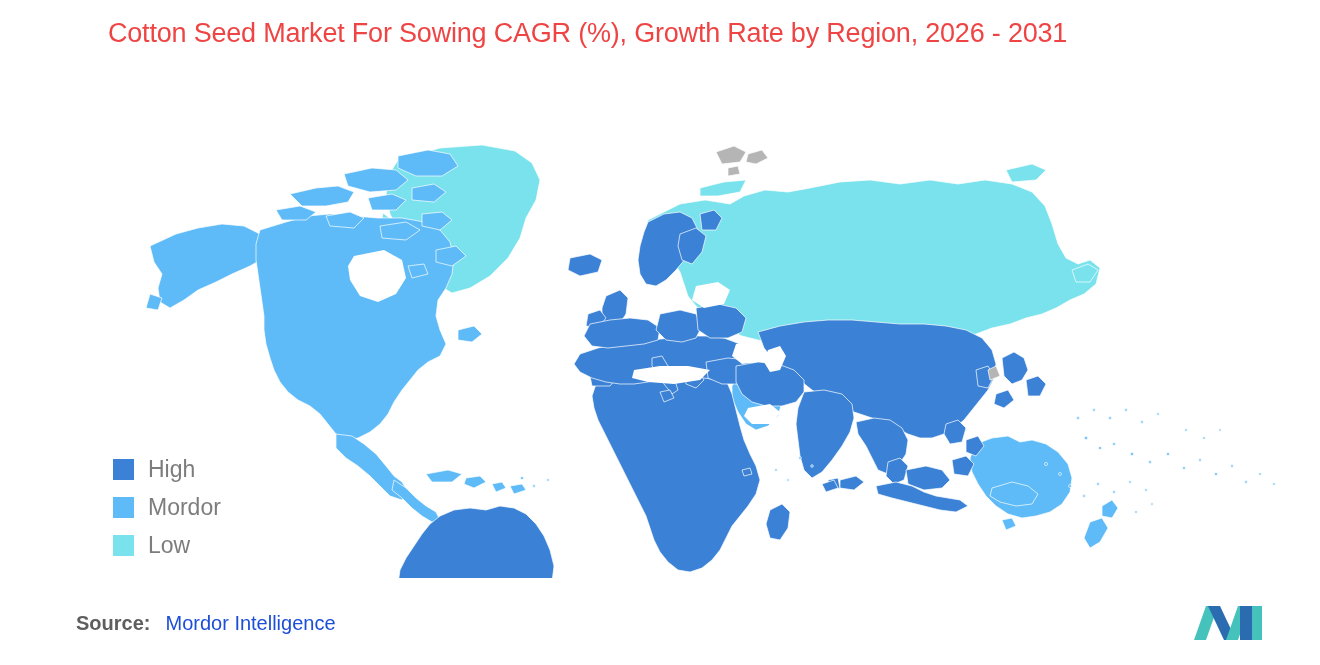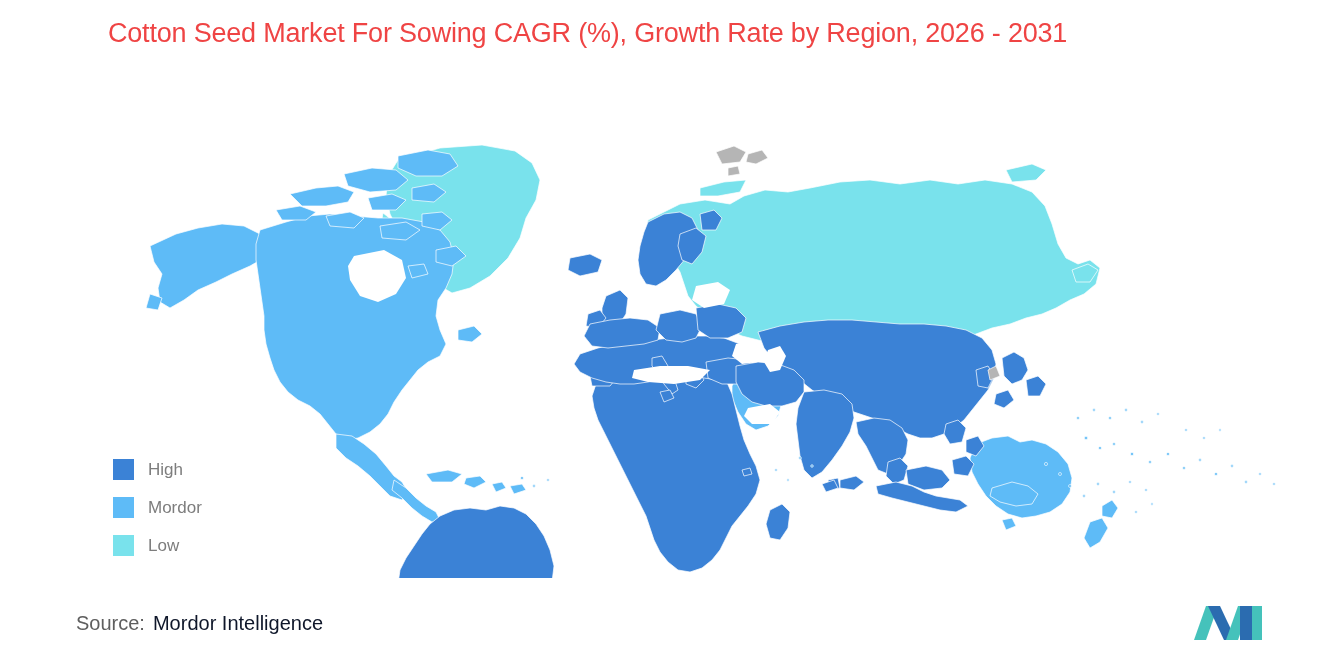--- a/index.html
+++ b/index.html
@@ -16,27 +16,27 @@
   }
   #map-area{
     position:absolute;left:140px;top:118px;width:1160px;height:460px;
   }
   #map-area svg{display:block;width:100%;height:100%;}
   #legend{
     position:absolute;left:113px;top:450px;
   }
   .legend-row{display:flex;align-items:center;height:38px;}
   .legend-swatch{width:21px;height:21px;margin-right:14px;flex:0 0 auto;}
-  .legend-label{font-size:17px;color:#7d7d7d;line-height:1;}
+  .legend-label{font-size:23px;color:#7d7d7d;line-height:1;}
   #source-line{
     position:absolute;left:76px;top:612px;
     font-size:20px;color:#6f6f6f;white-space:nowrap;
   }
-  #source-line .source-key{font-weight:normal;color:#5e5e5e;margin-right:8px;}
-  #source-line .source-val{color:#0f172a;}
+  #source-line .source-key{font-weight:bold;color:#5e5e5e;margin-right:15px;}
+  #source-line .source-val{color:#1d4ed8;}
   #brand-logo{position:absolute;right:56px;top:600px;width:72px;height:42px;}
   #brand-logo svg{display:block;}
 </style>
 </head>
 <body>
 
 <div id="chart-title">Cotton Seed Market For Sowing CAGR (%), Growth Rate by Region, 2026 - 2031</div>
 
 <div id="map-area">
   <svg viewBox="0 0 1160 460" xmlns="http://www.w3.org/2000/svg">

